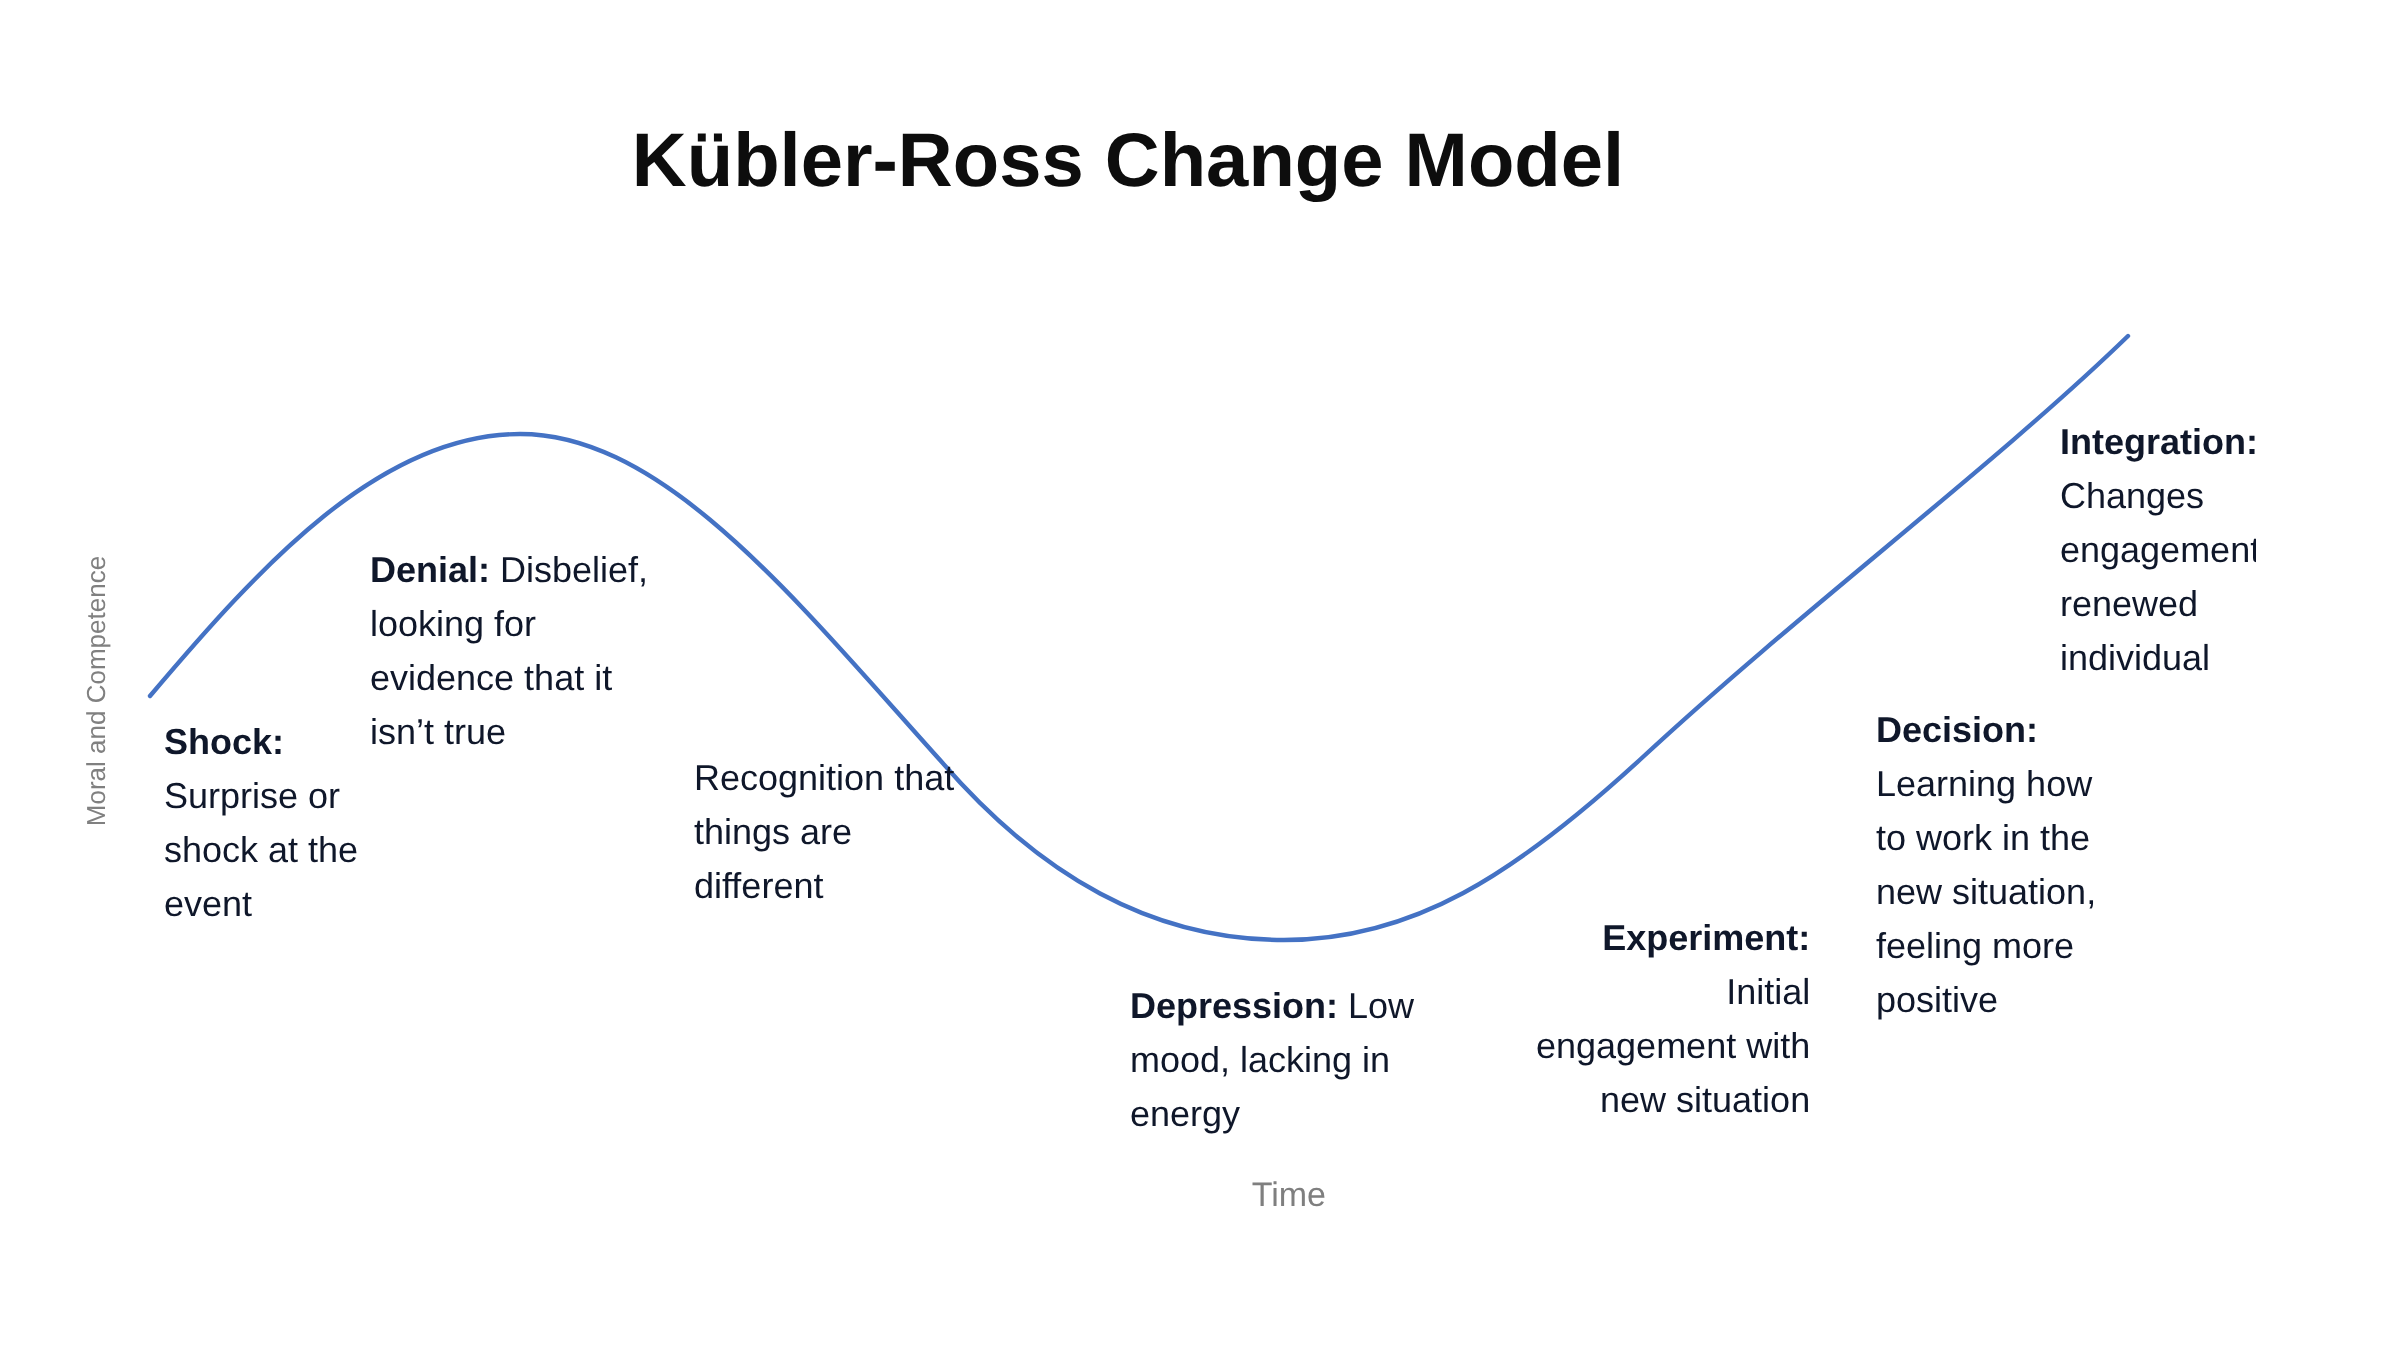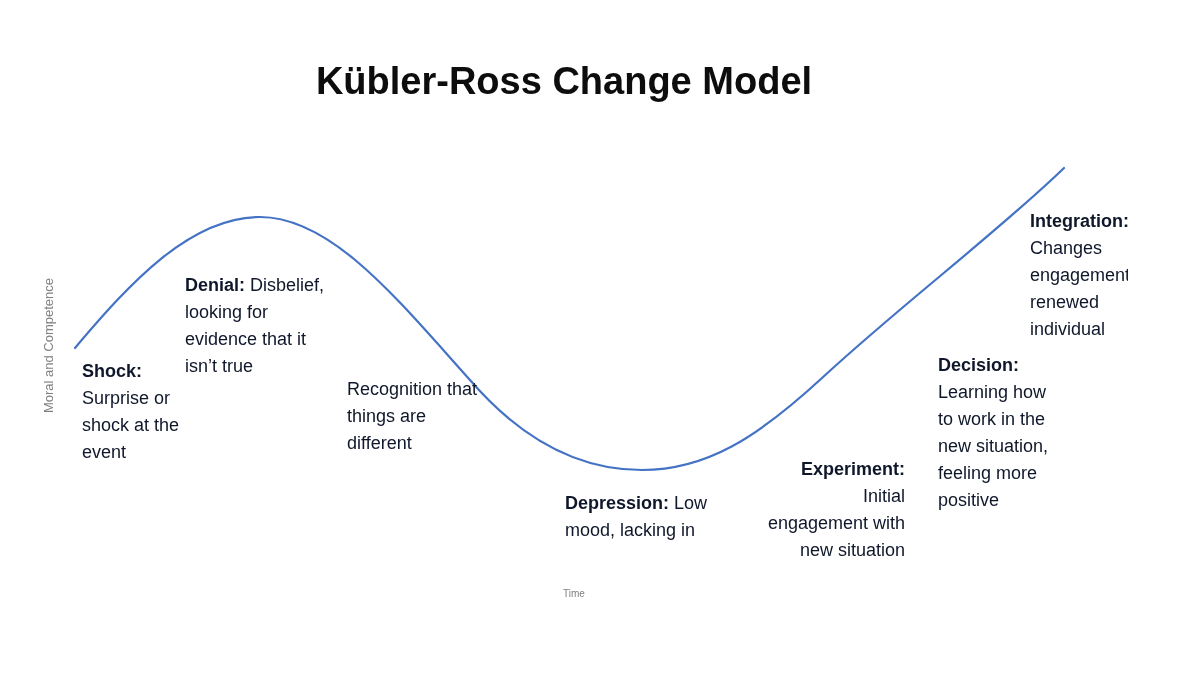--- a/index.html
+++ b/index.html
@@ -52,22 +52,22 @@
     text-align: center;
     transform: rotate(-90deg);
     font-size: 13px;
     color: #808080;
   }
   .x-axis-label {
     position: absolute;
     left: 563px;
     top: 588px;
     width: 100px;
-    text-align: left;
-    font-size: 10px;
+    text-align: right;
+    font-size: 17px;
     color: #7f7f7f;
   }
 </style>
 </head>
 <body>
 
 <div id="canvas">
 
   <div class="title">Kübler-Ross Change Model</div>
 
@@ -99,20 +99,21 @@
 
   <div class="stage" style="left:347px; top:376px;">
     <div>Recognition that</div>
     <div>things are</div>
     <div>different</div>
   </div>
 
   <div class="stage" style="left:565px; top:490px;">
     <div><span class="term">Depression:</span><span> Low</span></div>
     <div>mood, lacking in</div>
+    <div>energy</div>
   </div>
 
   <div class="stage" style="left:768px; top:456px;text-align:right;">
     <div><span class="term">Experiment:</span><span></span></div>
     <div>Initial</div>
     <div>engagement with</div>
     <div>new situation</div>
   </div>
 
   <div class="stage" style="left:938px; top:352px;">

